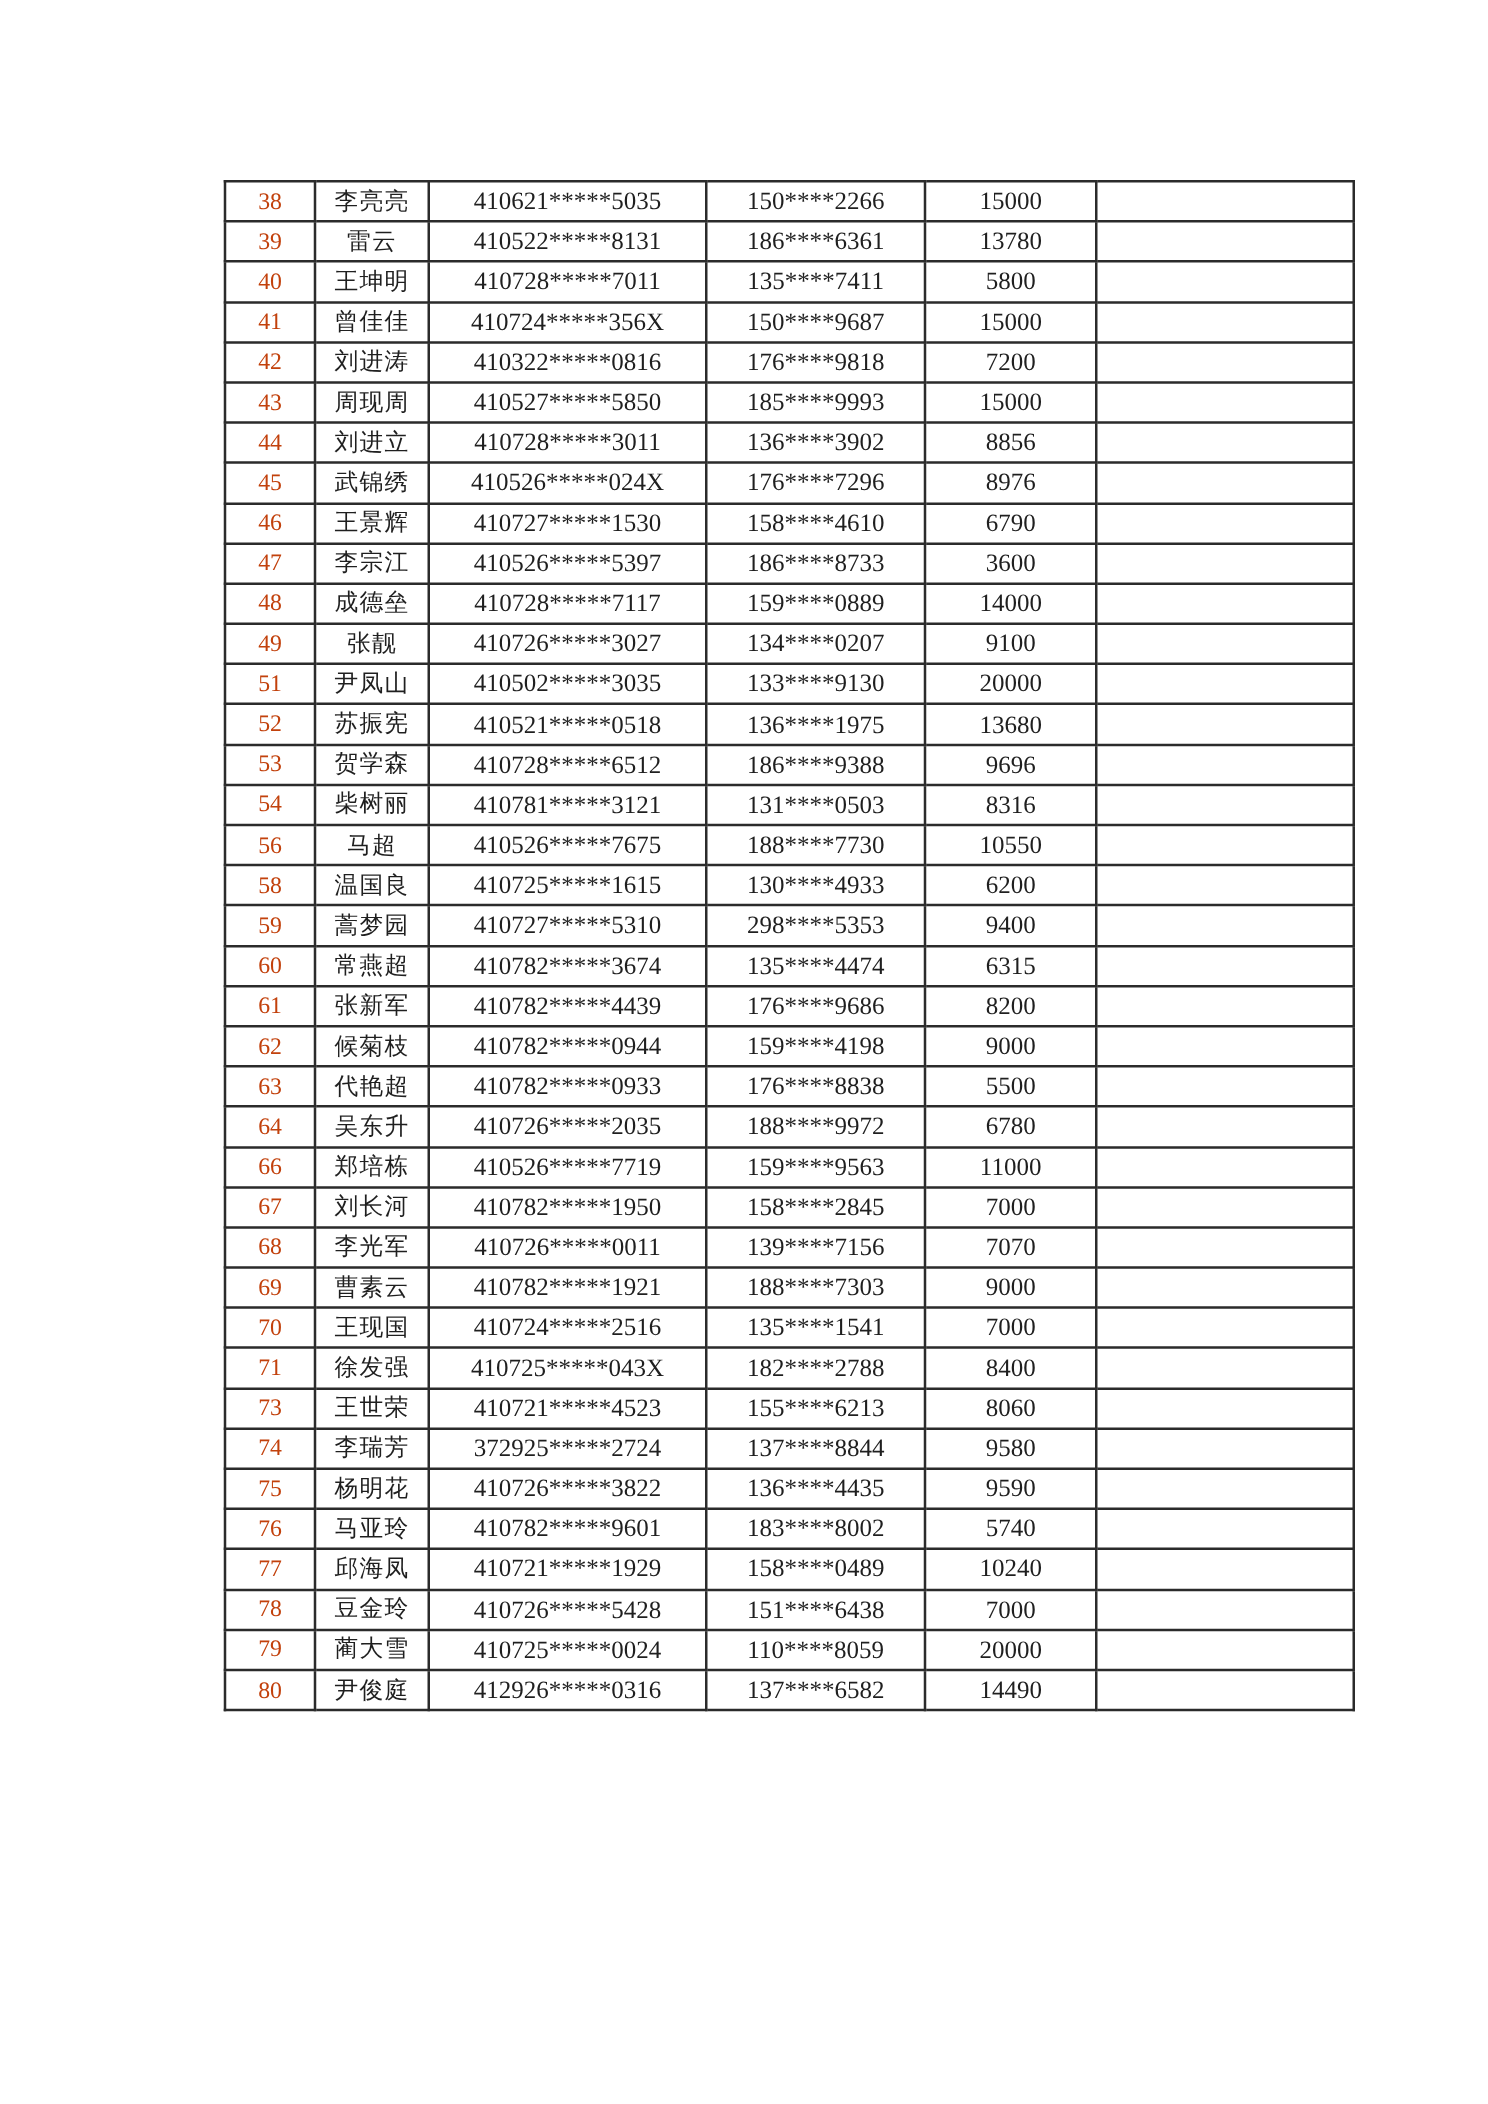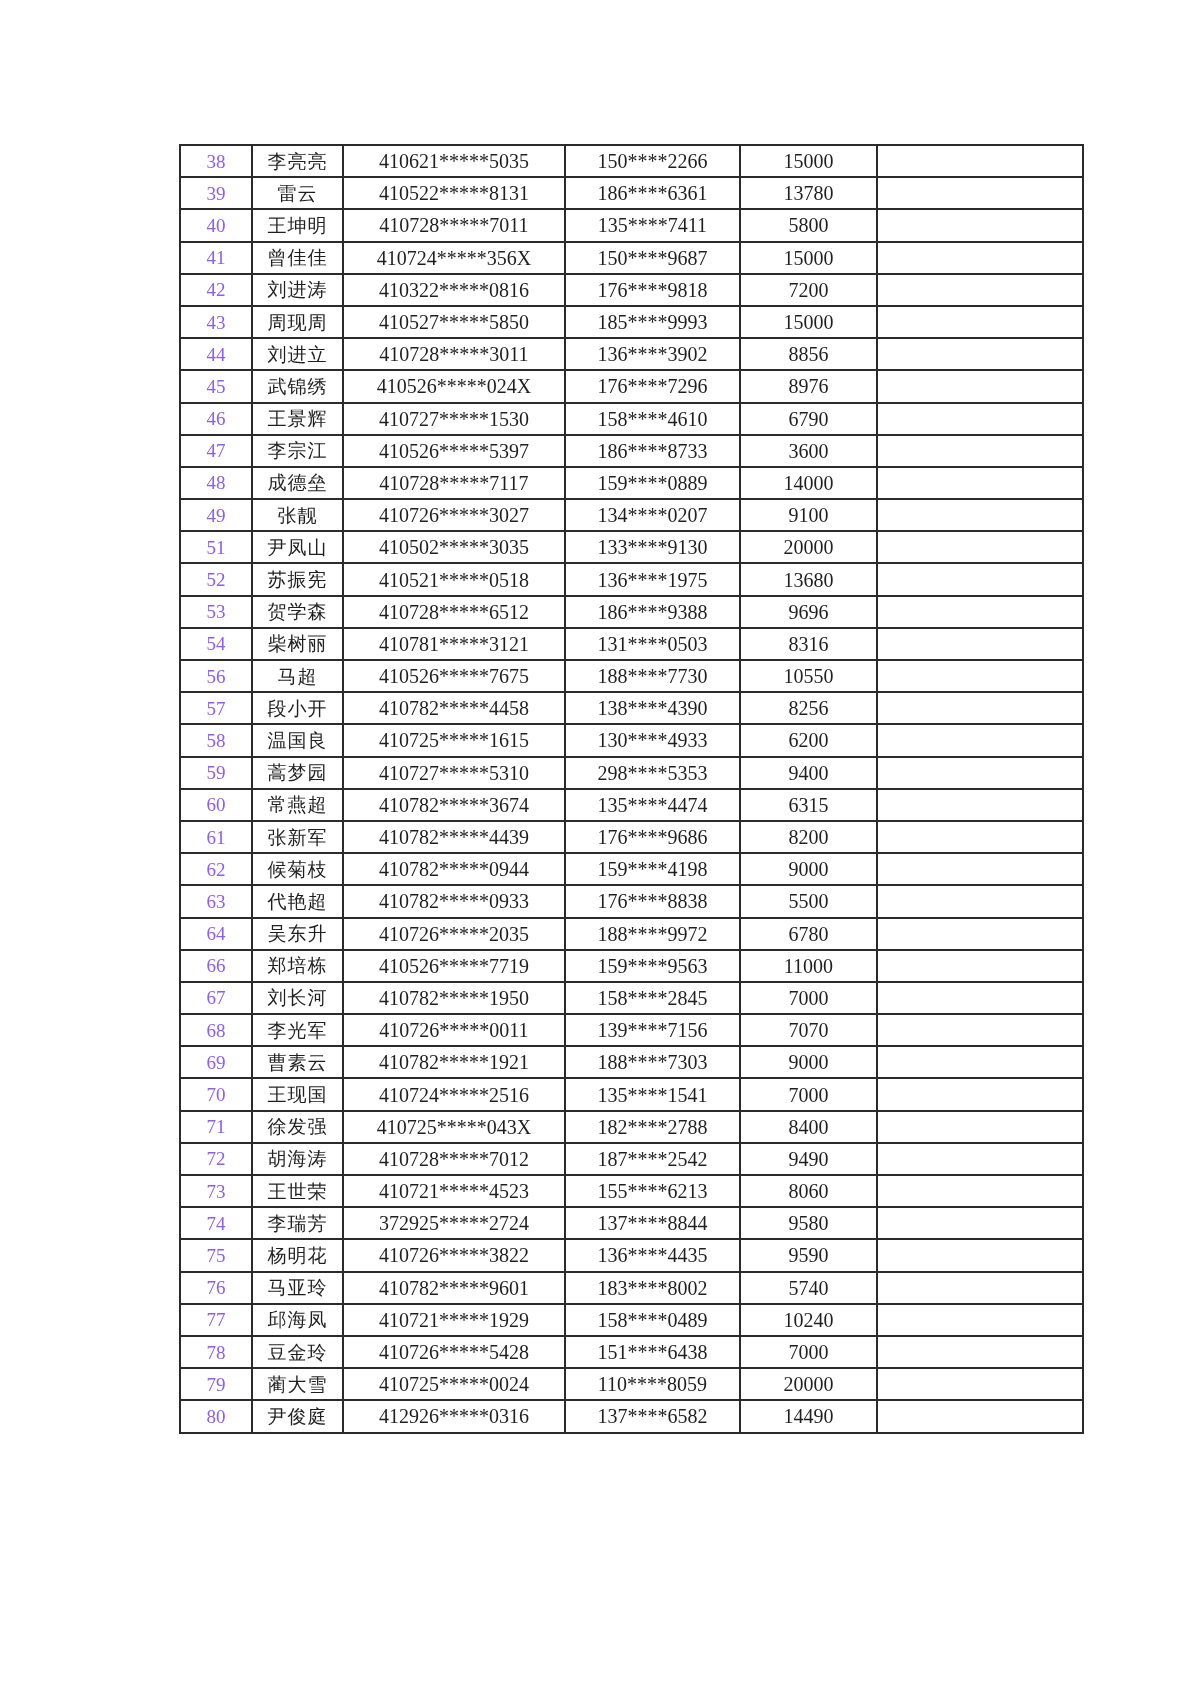--- a/index.html
+++ b/index.html
@@ -40,21 +40,21 @@
     line-height: 1;
     white-space: nowrap;
     overflow: hidden;
   }
   table.roster td.cell-name {
     font-size: 19px;
     letter-spacing: 1px;
   }
   table.roster td.cell-row-number {
     font-size: 19px;
-    color: #8b5cf6;
+    color: #c2410c;
   }
 </style>
 </head>
 <body>
 
 <div class="page">
   <table class="roster">
     <colgroup>
       <col class="c0">
         <col class="c1">
@@ -194,28 +194,20 @@
         </tr>
         <tr>
           <td class="cell-row-number">56</td>
           <td class="cell-name">马超</td>
           <td class="cell-id-number">410526*****7675</td>
           <td class="cell-phone-number">188****7730</td>
           <td class="cell-amount">10550</td>
           <td class="cell-remark"></td>
         </tr>
         <tr>
-          <td class="cell-row-number">57</td>
-          <td class="cell-name">段小开</td>
-          <td class="cell-id-number">410782*****4458</td>
-          <td class="cell-phone-number">138****4390</td>
-          <td class="cell-amount">8256</td>
-          <td class="cell-remark"></td>
-        </tr>
-        <tr>
           <td class="cell-row-number">58</td>
           <td class="cell-name">温国良</td>
           <td class="cell-id-number">410725*****1615</td>
           <td class="cell-phone-number">130****4933</td>
           <td class="cell-amount">6200</td>
           <td class="cell-remark"></td>
         </tr>
         <tr>
           <td class="cell-row-number">59</td>
           <td class="cell-name">蒿梦园</td>
@@ -306,28 +298,20 @@
         </tr>
         <tr>
           <td class="cell-row-number">71</td>
           <td class="cell-name">徐发强</td>
           <td class="cell-id-number">410725*****043X</td>
           <td class="cell-phone-number">182****2788</td>
           <td class="cell-amount">8400</td>
           <td class="cell-remark"></td>
         </tr>
         <tr>
-          <td class="cell-row-number">72</td>
-          <td class="cell-name">胡海涛</td>
-          <td class="cell-id-number">410728*****7012</td>
-          <td class="cell-phone-number">187****2542</td>
-          <td class="cell-amount">9490</td>
-          <td class="cell-remark"></td>
-        </tr>
-        <tr>
           <td class="cell-row-number">73</td>
           <td class="cell-name">王世荣</td>
           <td class="cell-id-number">410721*****4523</td>
           <td class="cell-phone-number">155****6213</td>
           <td class="cell-amount">8060</td>
           <td class="cell-remark"></td>
         </tr>
         <tr>
           <td class="cell-row-number">74</td>
           <td class="cell-name">李瑞芳</td>

